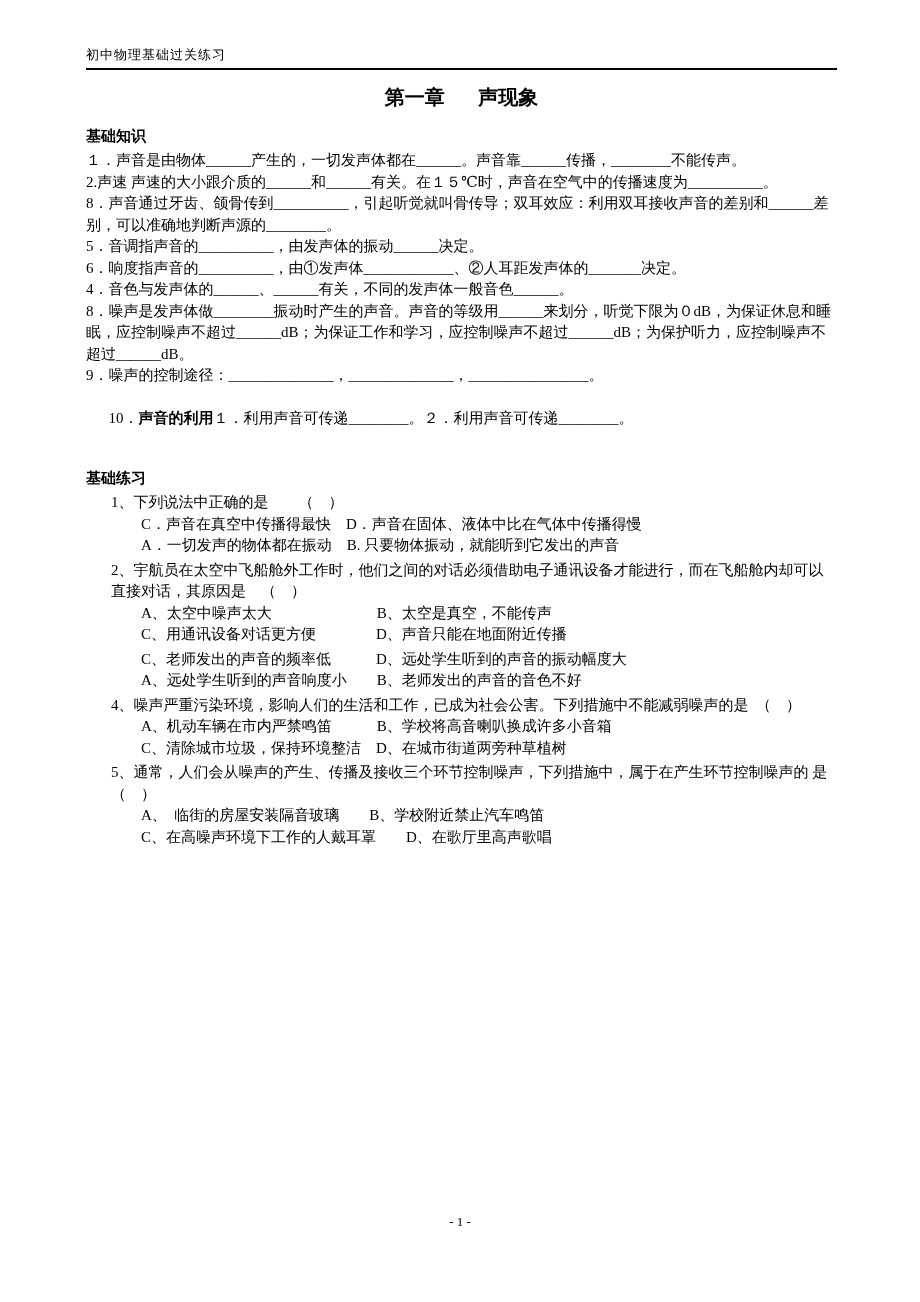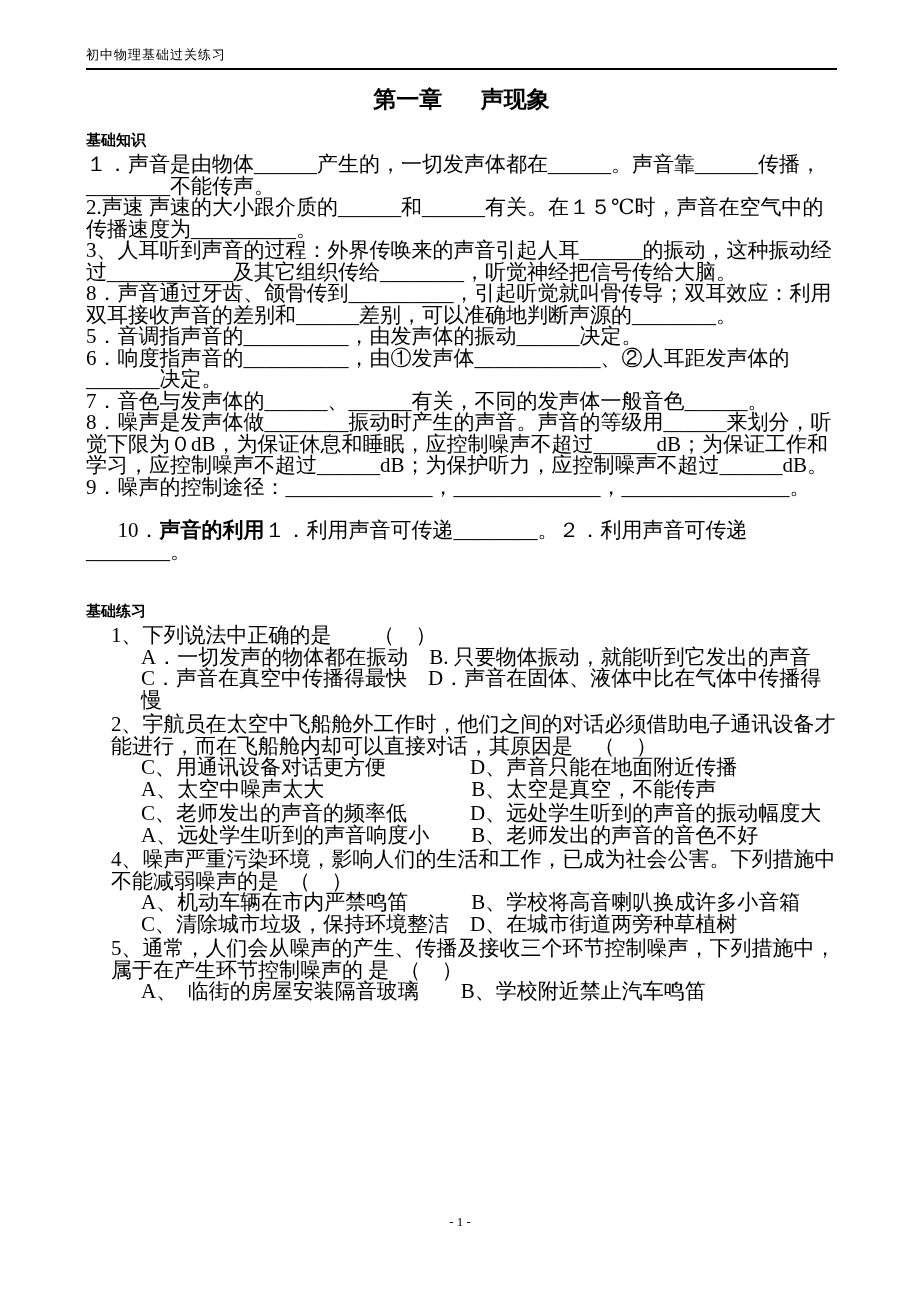--- a/index.html
+++ b/index.html
@@ -20,34 +20,34 @@
     letter-spacing: 1px;
     white-space: pre-wrap;
   }
   .header-rule {
     border-bottom: 2px solid #000;
     margin-top: 4px;
     margin-bottom: 14px;
   }
   .title {
     text-align: center;
-    font-size: 23px;
+    font-size: 20px;
     font-weight: bold;
     white-space: pre-wrap;
     margin-bottom: 16px;
     font-family: "Liberation Sans", "DejaVu Sans", sans-serif;
   }
   .section-heading {
     font-size: 15px;
     font-weight: bold;
     margin: 6px 0 4px 0;
     font-family: "Liberation Sans", "DejaVu Sans", sans-serif;
   }
   .item, .stem, .option-line {
-    font-size: 21px;
+    font-size: 15px;
     line-height: 21.5px;
     white-space: pre-wrap;
     overflow-wrap: break-word;
   }
   .item b { font-weight: bold; }
   .knowledge-block { margin-bottom: 18px; }
   .question { margin-bottom: 3px; margin-left: 25px; }
   .option-line { padding-left: 30px; }
   .footer {
     position: absolute;
@@ -65,61 +65,61 @@
 
   <div class="header-text">初中物理基础过关练习</div>
   <div class="header-rule"></div>
 
   <h1 class="title">第一章      声现象</h1>
 
   <div class="knowledge-block">
     <h2 class="section-heading">基础知识</h2>
     <div class="item">１．声音是由物体______产生的，一切发声体都在______。声音靠______传播，________不能传声。</div>
     <div class="item">2.声速 声速的大小跟介质的______和______有关。在１５℃时，声音在空气中的传播速度为__________。</div>
-    <div class="item">3、人耳听到声音的过程：外界传唤来的声音引起人耳______的振动，这种振动经过____________及其它组织传给________，听觉神经把信号传给大脑。</div>
     <div class="item">8．声音通过牙齿、颌骨传到__________，引起听觉就叫骨传导；双耳效应：利用双耳接收声音的差别和______差别，可以准确地判断声源的________。</div>
     <div class="item">5．音调指声音的__________，由发声体的振动______决定。</div>
     <div class="item">6．响度指声音的__________，由①发声体____________、②人耳距发声体的_______决定。</div>
-    <div class="item">7．音色与发声体的______、______有关，不同的发声体一般音色______。</div>
+    <div class="item">4．音色与发声体的______、______有关，不同的发声体一般音色______。</div>
     <div class="item">8．噪声是发声体做________振动时产生的声音。声音的等级用______来划分，听觉下限为０dB，为保证休息和睡眠，应控制噪声不超过______dB；为保证工作和学习，应控制噪声不超过______dB；为保护听力，应控制噪声不超过______dB。</div>
     <div class="item">9．噪声的控制途径：______________，______________，________________。</div>
     <div class="item">
       <span>10．</span><b>声音的利用</b><span>１．利用声音可传递________。２．利用声音可传递________。</span>
     </div>
   </div>
 
   <div class="practice-block">
     <h2 class="section-heading">基础练习</h2>
 
     <div class="question">
       <div class="stem">1、下列说法中正确的是        （    ）</div>
+      <div class="option-line">C．声音在真空中传播得最快    D．声音在固体、液体中比在气体中传播得慢</div>
       <div class="option-line">A．一切发声的物体都在振动    B. 只要物体振动，就能听到它发出的声音</div>
-      <div class="option-line">C．声音在真空中传播得最快    D．声音在固体、液体中比在气体中传播得慢</div>
     </div>
 
     <div class="question">
       <div class="stem">2、宇航员在太空中飞船舱外工作时，他们之间的对话必须借助电子通讯设备才能进行，而在飞船舱内却可以直接对话，其原因是    （    ）</div>
+      <div class="option-line">A、太空中噪声太大                            B、太空是真空，不能传声</div>
       <div class="option-line">C、用通讯设备对话更方便                D、声音只能在地面附近传播</div>
-      <div class="option-line">A、太空中噪声太大                            B、太空是真空，不能传声</div>
     </div>
 
     <div class="question">
       <div class="option-line">C、老师发出的声音的频率低            D、远处学生听到的声音的振动幅度大</div>
       <div class="option-line">A、远处学生听到的声音响度小        B、老师发出的声音的音色不好</div>
     </div>
 
     <div class="question">
       <div class="stem">4、噪声严重污染环境，影响人们的生活和工作，已成为社会公害。下列措施中不能减弱噪声的是  （    ）</div>
       <div class="option-line">A、机动车辆在市内严禁鸣笛            B、学校将高音喇叭换成许多小音箱</div>
       <div class="option-line">C、清除城市垃圾，保持环境整洁    D、在城市街道两旁种草植树</div>
     </div>
 
     <div class="question">
       <div class="stem">5、通常，人们会从噪声的产生、传播及接收三个环节控制噪声，下列措施中，属于在产生环节控制噪声的 是  （    ）</div>
       <div class="option-line">A、  临街的房屋安装隔音玻璃        B、学校附近禁止汽车鸣笛</div>
+      <div class="option-line">C、在高噪声环境下工作的人戴耳罩        D、在歌厅里高声歌唱</div>
     </div>
 
   </div>
 
 </div>
 
 <div class="footer">
   <span>- 1 -</span>
 </div>
 

